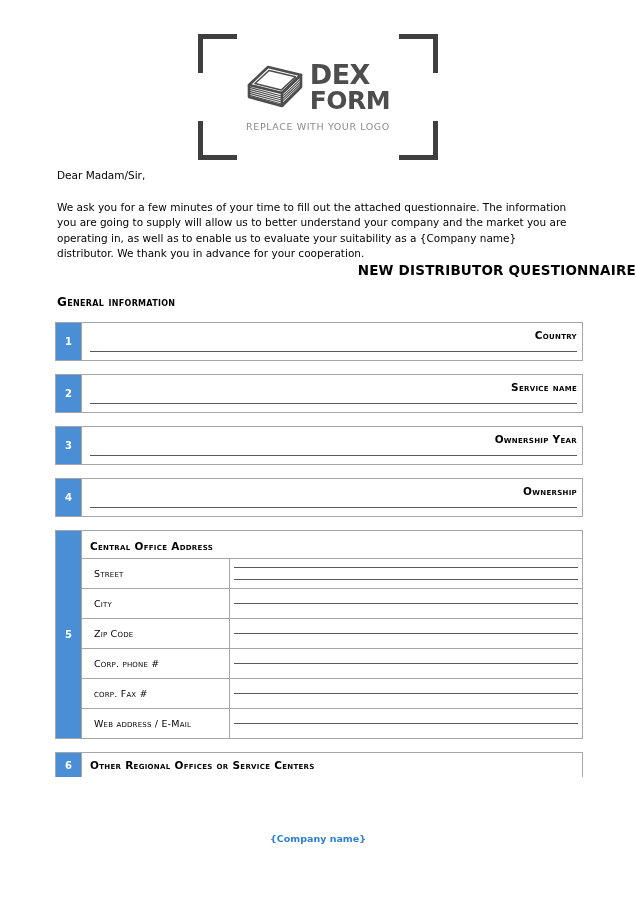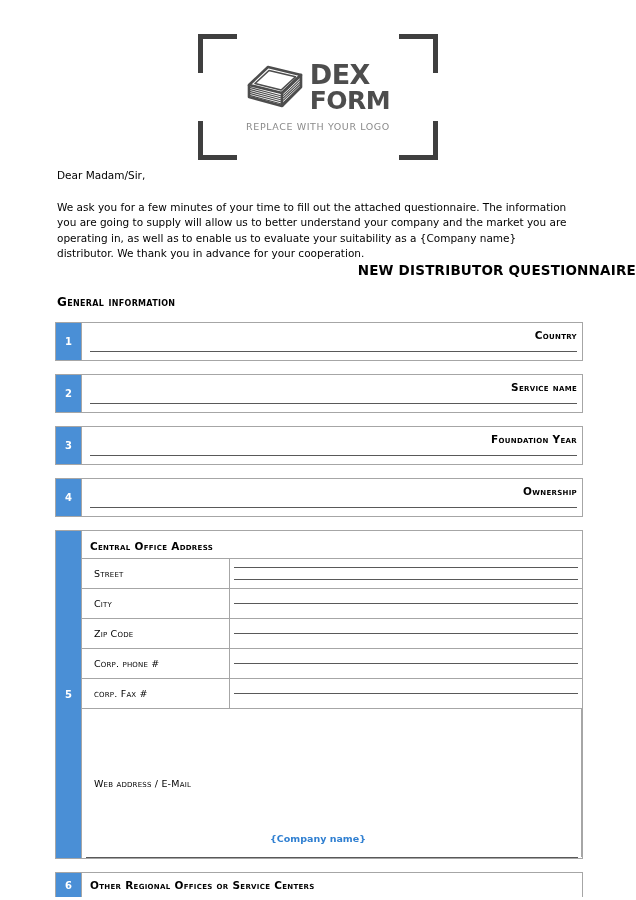--- a/index.html
+++ b/index.html
@@ -169,21 +169,21 @@
   }
   .thead {
     padding: 4px 6px 4px 8px;
     border-bottom: 1px solid #a6a6a6;
   }
   .trow {
     display: flex;
     border-bottom: 1px solid #a6a6a6;
     min-height: 29px;
   }
-  .trow:last-child { border-bottom: none; flex-direction: column; }
+  .trow:last-child { border-bottom: none; }
   .tcell-label {
     flex: 0 0 148px;
     border-right: 1px solid #a6a6a6;
     display: flex;
     align-items: center;
     padding-left: 12px;
     box-sizing: border-box;
     font-family: "DejaVu Sans", sans-serif;
     font-size: 9.5px;
     font-variant: small-caps;
@@ -298,21 +298,21 @@
     <div class="qnum">2</div>
     <div class="qbody">
       <div class="qlabel">Service name</div>
       <div class="answer-line"></div>
     </div>
   </div>
 
   <div class="qblock">
     <div class="qnum">3</div>
     <div class="qbody">
-      <div class="qlabel">Foundation Year</div>
+      <div class="qlabel">Ownership Year</div>
       <div class="answer-line"></div>
     </div>
   </div>
 
   <div class="qblock">
     <div class="qnum">4</div>
     <div class="qbody">
       <div class="qlabel">Ownership</div>
       <div class="answer-line"></div>
     </div>

